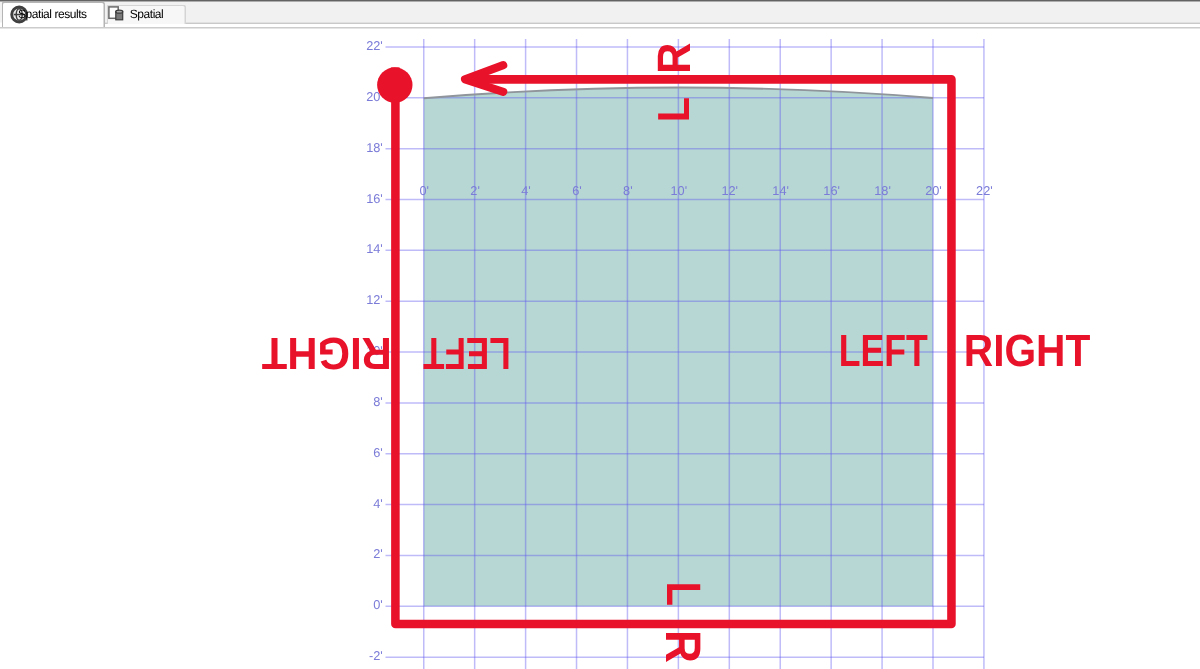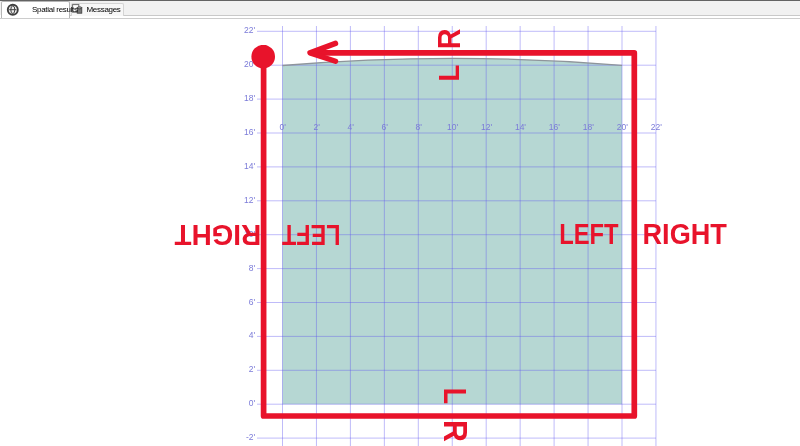--- a/index.html
+++ b/index.html
@@ -18,22 +18,22 @@
   svg{position:absolute;left:0;top:0;}
 </style>
 </head>
 <body>
   <div class="strip"></div>
   <div class="topline"></div>
   <div class="lineA"></div>
   <div class="lineB"></div>
   <div class="tabActive"></div>
   <div class="tabMsg"></div>
-  <div class="tabtext" style="left:32px;top:4.6px;">Spatial results</div>
-  <div class="tabtext" style="left:86.5px;top:5.0px;">Messages</div>
+  <div class="tabtext" style="left:12px;top:4.6px;">Spatial results</div>
+  <div class="tabtext" style="left:86.5px;top:5.0px;">Spatial</div>
 
   <svg width="800" height="446" viewBox="0 0 800 446" style="z-index:4;">
 
     <g>
       <circle cx="12.8" cy="9.7" r="5.0" fill="#ececec" stroke="#3f3f3f" stroke-width="1.9"></circle>
       <ellipse cx="12.8" cy="9.7" rx="2.0" ry="3.8" fill="none" stroke="#3f3f3f" stroke-width="1"></ellipse>
       <line x1="9.2" y1="9.7" x2="16.4" y2="9.7" stroke="#3f3f3f" stroke-width="1"></line>
     </g>
     <g>
       <rect x="72.6" y="4.6" width="6.2" height="7.6" fill="#fdfdfd" stroke="#6a6a6a" stroke-width="1"></rect>

